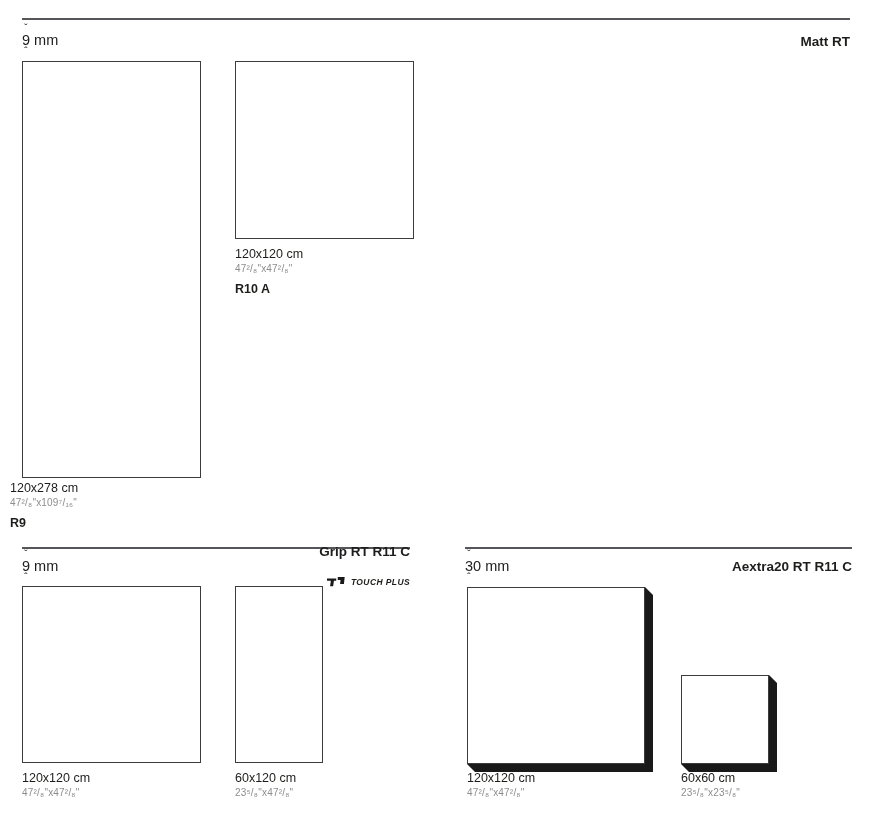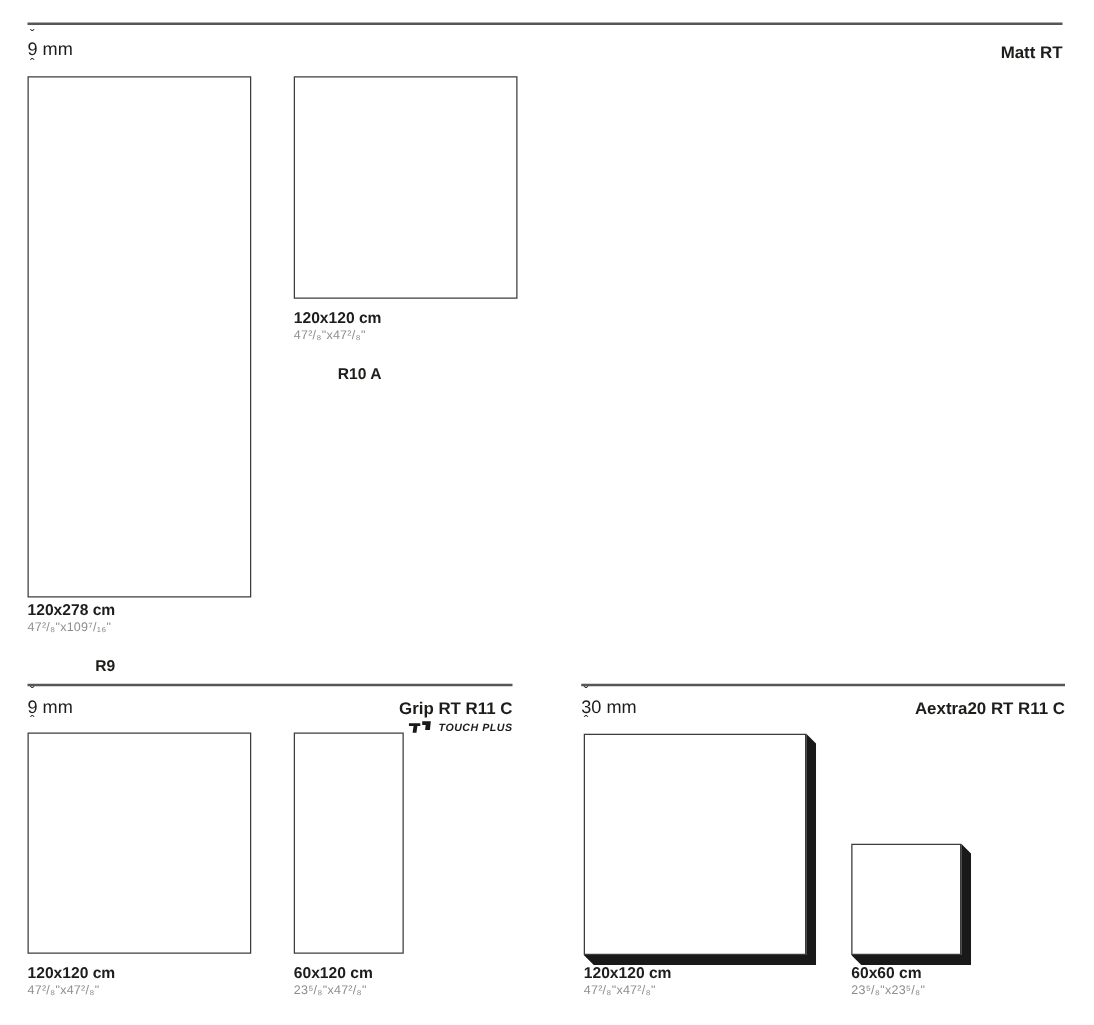--- a/index.html
+++ b/index.html
@@ -26,23 +26,23 @@
     position:absolute;left:0;top:0;
     width:calc(100% + 8px);height:calc(100% + 8px);
     background:var(--shadow,#191919);
     clip-path:polygon(0 0, calc(100% - 8px) 0, 100% 8px, 100% 100%, 8px 100%, 0 calc(100% - 8px));
   }
   .tile3d .face{
     position:absolute;left:0;top:0;right:0;bottom:0;background:#ffffff;
     border:1px solid var(--tile_border,#3c3c3c);box-sizing:border-box;
   }
   .size-label{position:absolute;white-space:nowrap;}
-  .size-label .cm{font-weight:700;font-size:12.5px;line-height:15px;color:var(--text,#1d1d1b);}
+  .size-label .cm{font-weight:400;font-size:12.5px;line-height:15px;color:var(--text,#1d1d1b);}
   .size-label .in{font-size:10px;line-height:13px;color:var(--muted,#8d8d8d);letter-spacing:.2px;}
-  .size-label .code{font-weight:700;font-size:12.5px;line-height:14px;margin-top:17px;color:var(--text,#1d1d1b);text-align:right;}
+  .size-label .code{font-weight:700;font-size:12.5px;line-height:14px;margin-top:7px;color:var(--text,#1d1d1b);}
   .badge{
     position:absolute;display:flex;align-items:center;gap:4px;justify-content:flex-end;
   }
   .badge .txt{font-weight:700;font-size:8.5px;letter-spacing:.4px;color:var(--text,#1d1d1b);white-space:nowrap;font-style:italic;}
   .badge svg{display:block;}
 </style>
 </head>
 <body>
 
 <div class="rule" style="left:22px;top:18px;width:828px;"></div>
@@ -50,21 +50,21 @@
 <div class="mm" style="left:22px;top:26px;">
   <span class="caret">ˇ</span>
   <span class="val">9 mm</span>
   <span class="caret">ˆ</span>
 </div>
 
 <div class="finish" style="right:25px;top:34px;margin-left:18px;">Matt RT</div>
 
 <div class="tile" style="left:22px;top:61px;width:179px;height:417px;"></div>
 
-<div class="size-label" style="left:22px;top:481px;">
+<div class="size-label" style="left:10px;top:481px;">
   <div class="cm">120x278 cm</div>
   <div class="in">47²/₈"x109⁷/₁₆"</div>
   <div class="code">R9</div>
 </div>
 
 <div class="tile" style="left:235px;top:61px;width:179px;height:178px;"></div>
 
 <div class="size-label" style="left:235px;top:247px;">
   <div class="cm">120x120 cm</div>
   <div class="in">47²/₈"x47²/₈"</div>
@@ -72,21 +72,21 @@
 </div>
 
 <div class="rule" style="left:22px;top:547px;width:388px;"></div>
 
 <div class="mm" style="left:22px;top:552px;">
   <span class="caret">ˇ</span>
   <span class="val">9 mm</span>
   <span class="caret">ˆ</span>
 </div>
 
-<div class="finish" style="right:465px;top:559px;">Grip RT R11 C</div>
+<div class="finish" style="right:465px;top:544px;">Grip RT R11 C</div>
 
 <div class="badge" style="right:465px;top:576px;">
   <span>
     <svg width="20" height="12" viewBox="0 0 26 15" xmlns="http://www.w3.org/2000/svg">
       <polygon points="0,3 12,3 12,6 9,6 8,13 4,13 5,6 0,6" fill="#191919"></polygon>
       <polygon points="14,1 23,1 22,10 17,10 17.6,5 14,5" fill="#191919"></polygon>
     </svg>
   </span>
   <span class="txt">TOUCH PLUS</span>
 </div>

